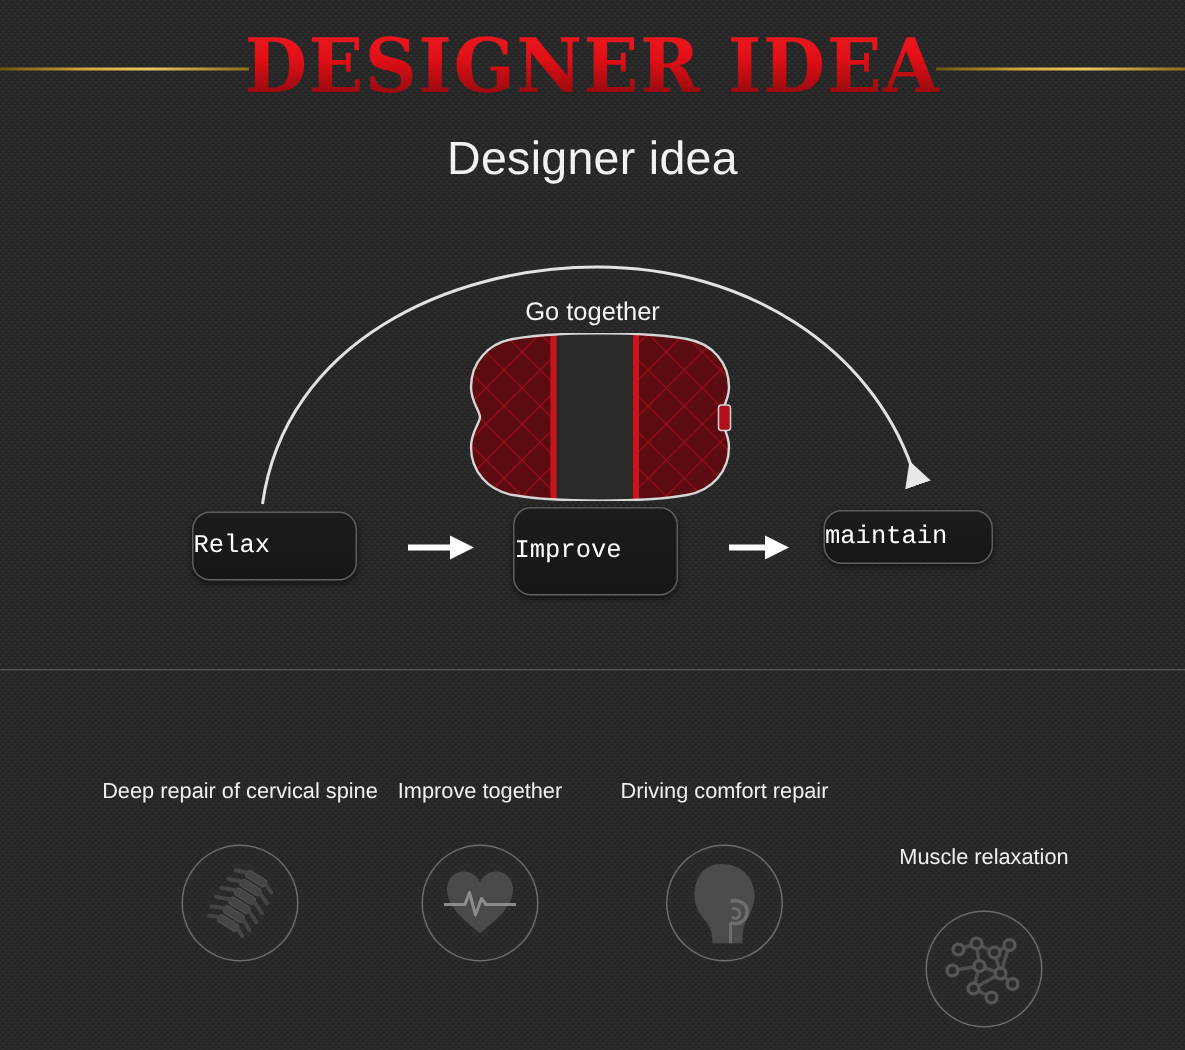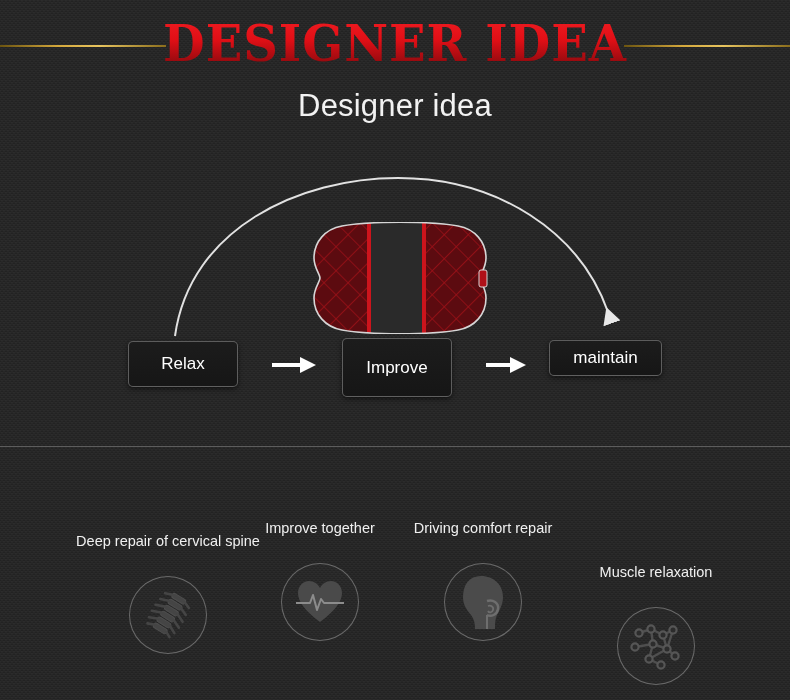--- a/index.html
+++ b/index.html
@@ -81,25 +81,26 @@
   }
 
   
   .pillow { position:absolute; left:312px; top:222px; width:176px; height:112px; }
 
   
   .step-btn {
     position:absolute;
     background:linear-gradient(180deg,#1c1c1c 0%,#161616 100%);
     border:1px solid rgba(255,255,255,.30);
-    border-radius:5px;
+    border-radius:12px;
     color:#ffffff;
     font-size:17px;
-    display:flex; align-items:center; justify-content:center;
+    display:flex; align-items:center; justify-content:flex-start;
     box-shadow:0 2px 5px rgba(0,0,0,.55);
+    font-family:Liberation Mono, monospace;
   }
   .btn-relax    { left:128px; top:341px; width:110px; height:46px; }
   .btn-improve  { left:342px; top:338px; width:110px; height:59px; }
   .btn-maintain { left:549px; top:340px; width:113px; height:36px; }
 
   
   .feature {
     position:absolute;
     top:0; width:200px;
     text-align:center;
@@ -113,21 +114,21 @@
   }
   .feature-circle {
     margin:26px auto 0;
     width:78px; height:78px;
     border-radius:50%;
     border:1px solid rgba(255,255,255,.30);
     background:rgba(255,255,255,.012);
     position:relative;
     display:flex; align-items:center; justify-content:center;
   }
-  .f1 { left:68px;  top:72px;margin-top:13px; }
+  .f1 { left:60px;  top:72px; }
   .f2 { left:220px; top:72px; }
   .f3 { left:383px; top:72px; }
   .f4 { left:556px; top:72px;margin-top:44px; }
 
   .icon-svg { display:block; }
 </style>
 </head>
 <body>
 
 <div id="page">
@@ -155,20 +156,21 @@
         <line x1="272" y1="365" x2="302" y2="365" stroke="#ffffff" stroke-width="4"></line>
         <path d="M300,357 L316,365 L300,373 Z" fill="#ffffff"></path>
       </g>
 
       <g>
         <line x1="486" y1="365" x2="512" y2="365" stroke="#ffffff" stroke-width="4"></line>
         <path d="M510,357 L526,365 L510,373 Z" fill="#ffffff"></path>
       </g>
     </svg>
 
+    <div class="go-together">Go together</div>
 
     <svg class="pillow" viewBox="0 0 176 112">
       <defs>
         <clipPath id="boneClip">
           <path d="M30,4 C58,-1 118,-1 146,4 C163,7 174,20 174,36
                    C174,46 168,52 168,56 C168,60 174,66 174,76
                    C174,92 163,105 146,108 C118,113 58,113 30,108
                    C13,105 2,92 2,76 C2,66 8,60 8,56
                    C8,52 2,46 2,36 C2,20 13,7 30,4 Z"></path>
         </clipPath>

